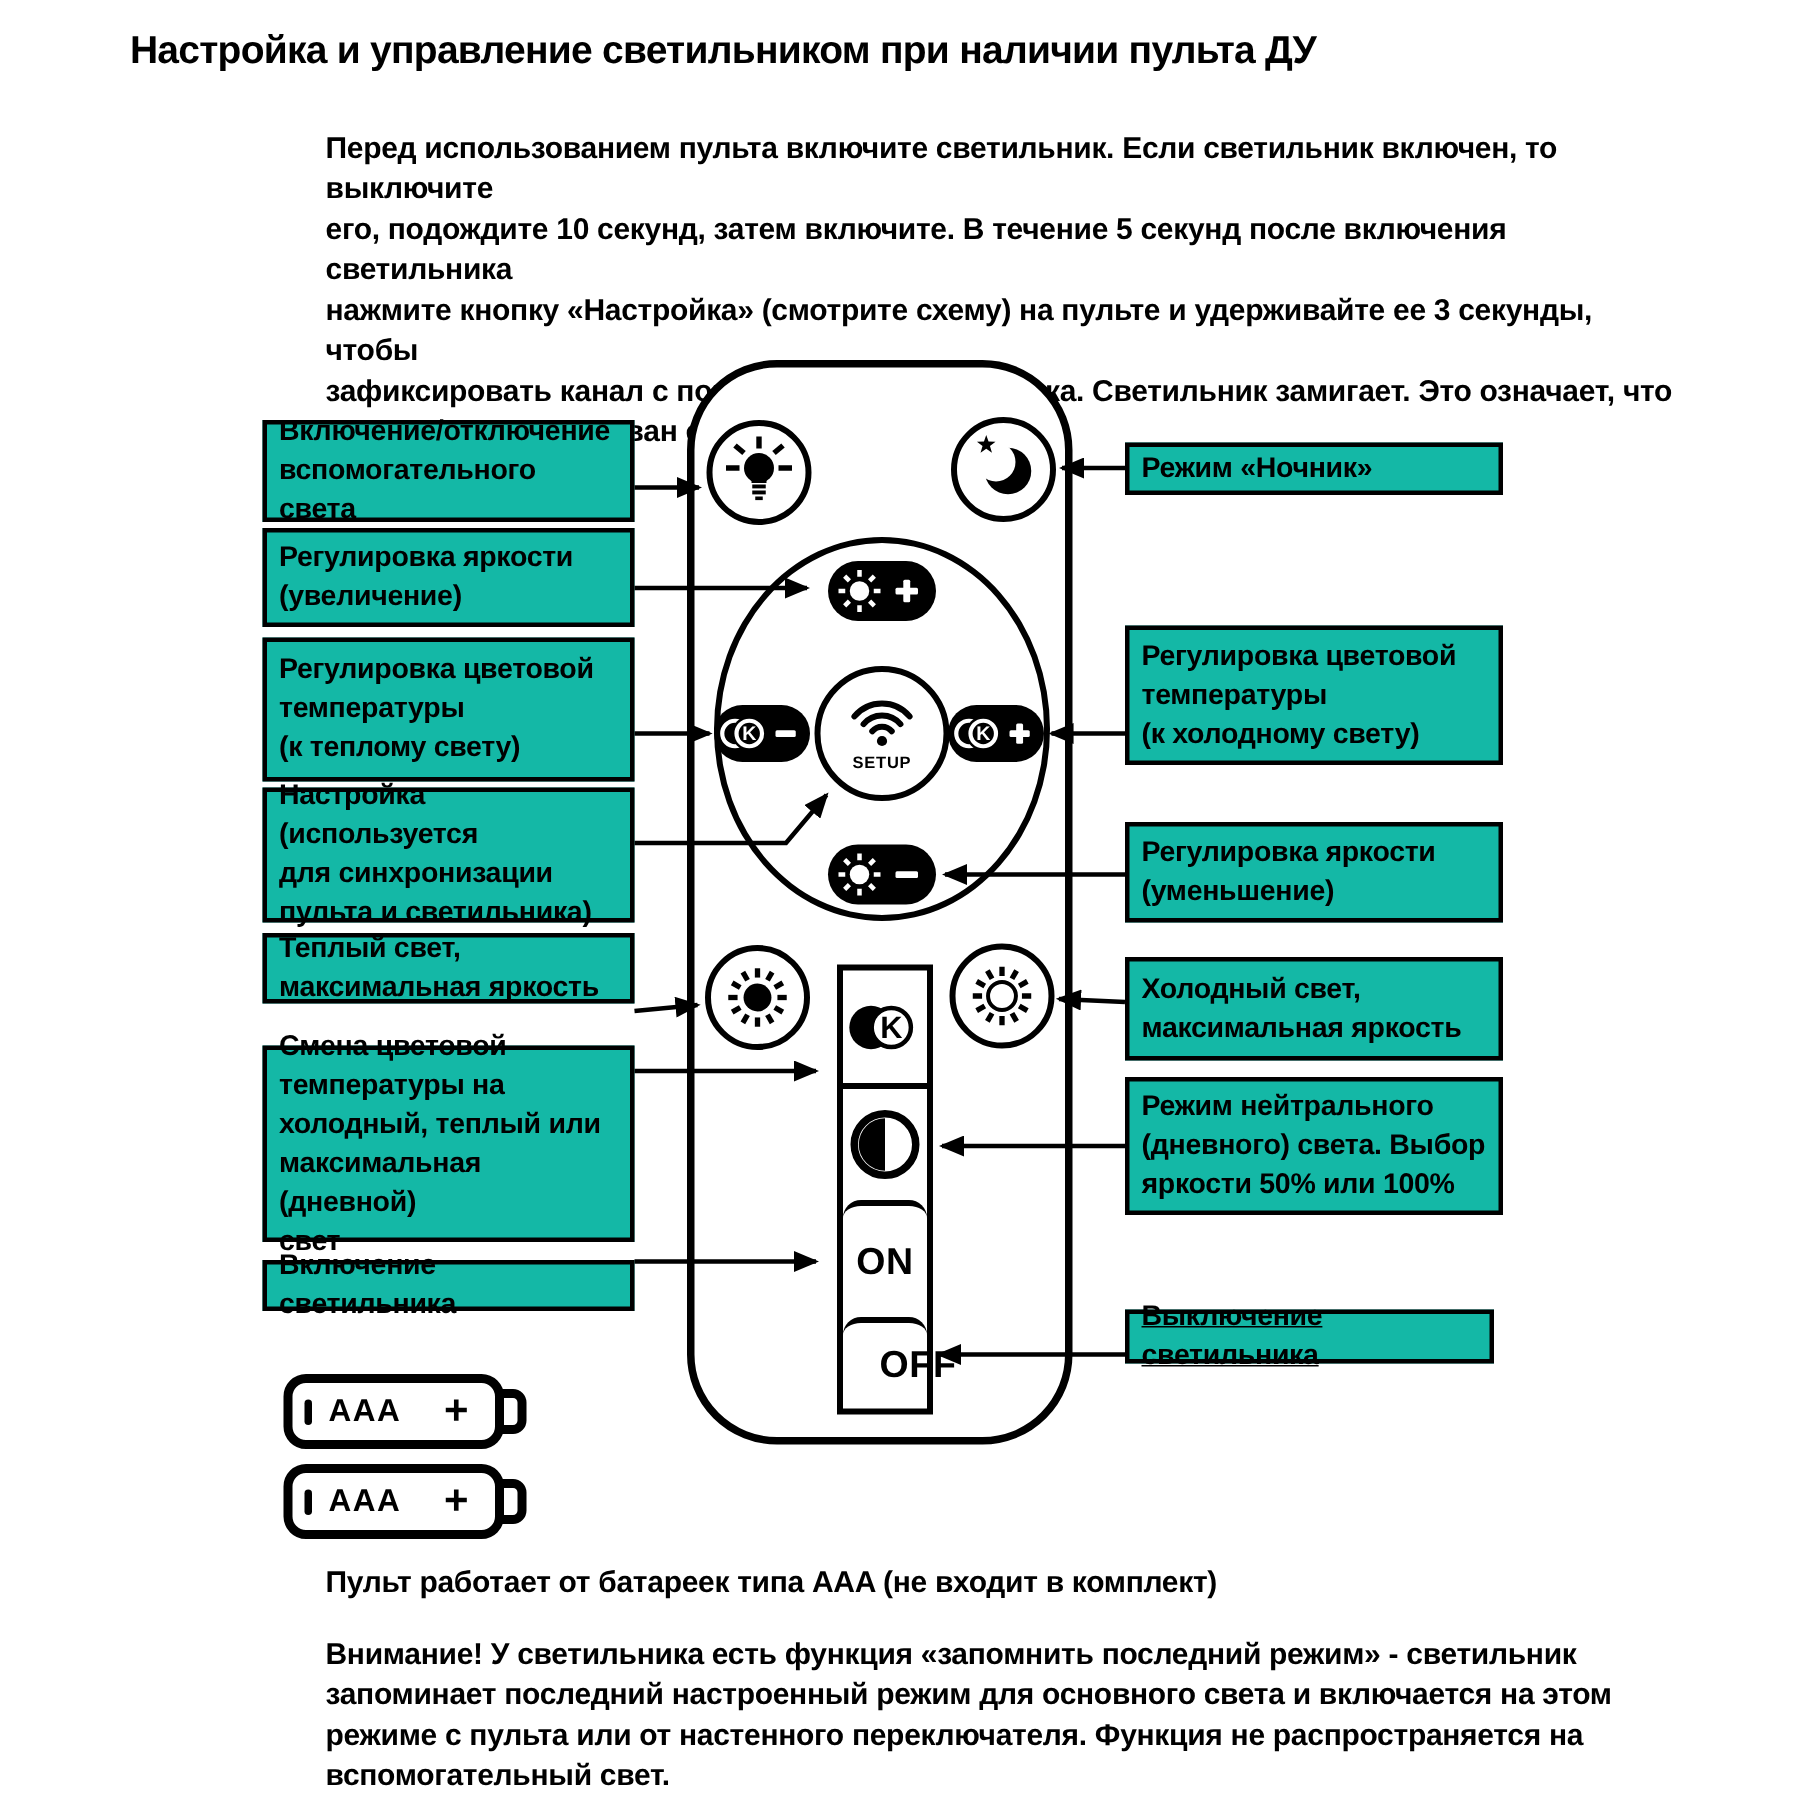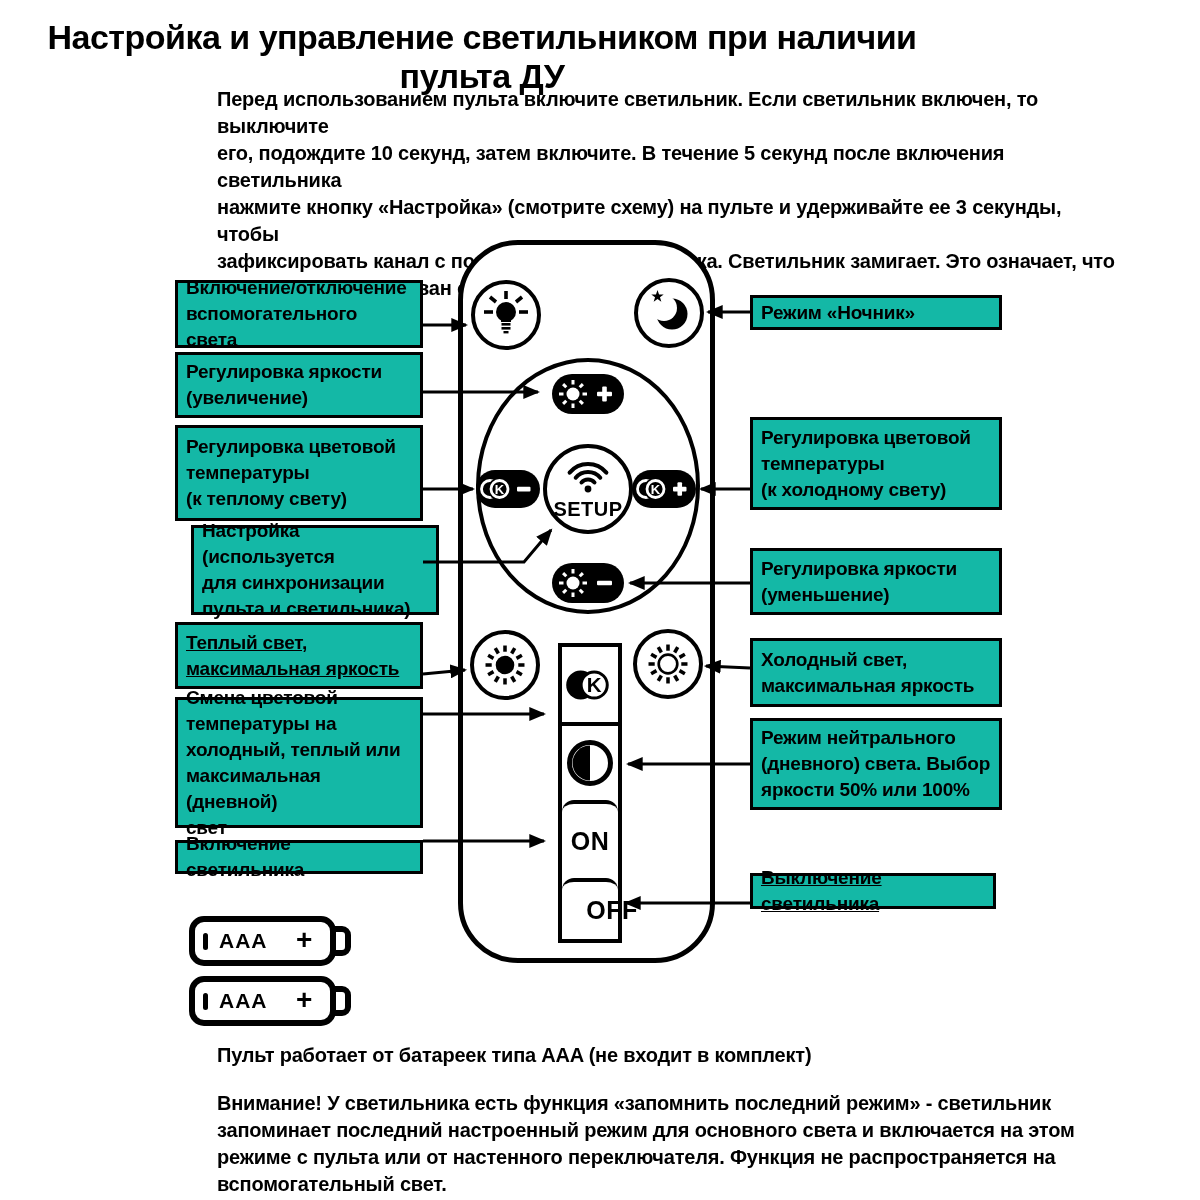--- a/index.html
+++ b/index.html
@@ -1,37 +1,37 @@
 <!DOCTYPE html>
 <html><head>
 <meta charset="utf-8">
 <style>
   html,body{margin:0;padding:0;background:#fff;}
   #canvas{
     position:relative;width:1200px;height:1200px;background:#ffffff;
     font-family:"Liberation Sans", sans-serif;font-weight:700;color:#000;overflow:hidden;
   }
   .title{position:absolute;left:0;top:18px;width:964px;text-align:center;
-    font-size:34px;letter-spacing:-0.5px;}
+    font-size:26px;letter-spacing:-0.5px;}
   .para{position:absolute;font-size:20px;line-height:27px;white-space:pre-line;letter-spacing:-0.2px;margin-left:42px;}
   .box{position:absolute;border:3px solid #000;background:#14b8a6;box-sizing:border-box;
     display:flex;align-items:center;padding:0 8px;}
   .box span{font-size:19px;line-height:26px;white-space:pre-line;letter-spacing:-0.2px;}
   .remote{position:absolute;left:458px;top:240px;width:257px;height:723px;
     border:5px solid #000;border-radius:60px;background:#fff;box-sizing:border-box;}
   .cbtn{position:absolute;border:4px solid #000;border-radius:50%;background:#fff;
     box-sizing:border-box;display:flex;align-items:center;justify-content:center;}
   .ellipse{position:absolute;left:476px;top:358px;width:224px;height:256px;
     border:4px solid #000;border-radius:50%;box-sizing:border-box;}
   .pill{position:absolute;background:#000;border-radius:20px;display:flex;
     align-items:center;justify-content:center;}
   .ccircle{position:absolute;left:543px;top:444px;width:90px;height:90px;border:4px solid #000;
     border-radius:50%;background:#fff;box-sizing:border-box;display:flex;flex-direction:column;
     align-items:center;justify-content:center;}
-  .setup-label{font-size:20px;letter-spacing:0.5px;margin-top:4px;}
+  .setup-label{font-size:11px;letter-spacing:0.5px;margin-top:4px;}
   .col{position:absolute;left:558px;top:643px;width:64px;height:300px;border:4px solid #000;
     box-sizing:border-box;background:#fff;display:flex;flex-direction:column;}
   .cell{display:flex;align-items:center;justify-content:center;box-sizing:border-box;}
   .cell + .cell{border-top:4px solid #000;}
   .onoff{font-size:25px;letter-spacing:0.5px;border-radius:12px;}
   .bat{position:absolute;width:165px;height:50px;margin-left:12px;}
   .bat .nub{position:absolute;left:128px;top:10px;width:34px;height:30px;border:6px solid #000;
     border-radius:5px 9px 9px 5px;background:#fff;box-sizing:border-box;}
   .bat .body{position:absolute;left:0;top:0;width:147px;height:50px;border:6px solid #000;
     border-radius:15px;background:#fff;box-sizing:border-box;}
@@ -206,26 +206,26 @@
     </div>
   <div class="box" style="left:175px;top:352px;width:248px;height:66px;">
       <span>Регулировка яркости
 (увеличение)</span>
     </div>
   <div class="box" style="left:175px;top:425px;width:248px;height:96px;">
       <span>Регулировка цветовой
 температуры
 (к теплому свету)</span>
     </div>
-  <div class="box" style="left:191px;top:525px;width:248px;height:90px;">
+  <div class="box" style="left:175px;top:525px;width:248px;height:90px;">
       <span>Настройка (используется
 для синхронизации
 пульта и светильника)</span>
     </div>
-  <div class="box" style="left:175px;top:622px;width:248px;height:67px;text-decoration:underline;">
+  <div class="box" style="left:175px;top:622px;width:248px;height:47px;">
       <span>Теплый свет,
 максимальная яркость</span>
     </div>
   <div class="box" style="left:175px;top:697px;width:248px;height:131px;">
       <span>Смена цветовой
 температуры на
 холодный, теплый или
 максимальная (дневной)
 свет</span>
     </div>

